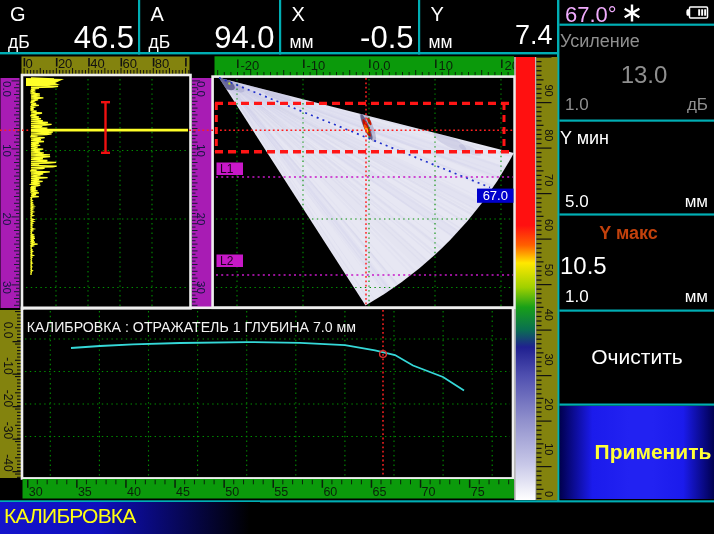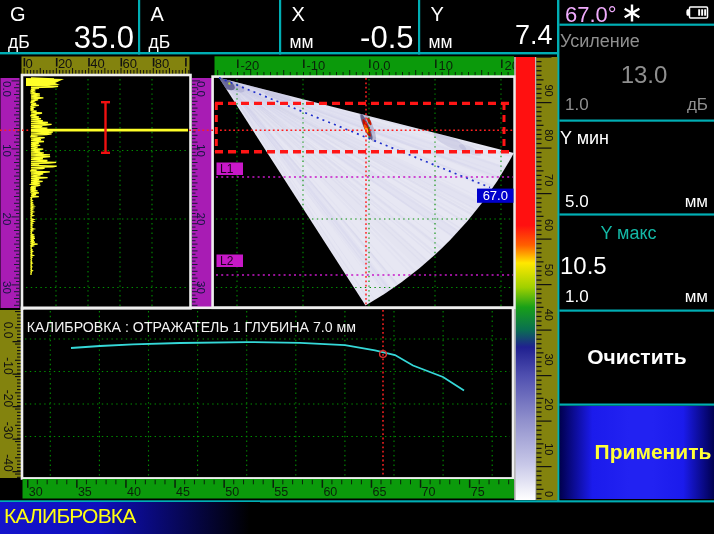--- a/index.html
+++ b/index.html
@@ -653,23 +653,24 @@
       <text x="225.2" y="495.5" font-size="12.5" fill="#0a220a">50</text>
       <text x="274.3" y="495.5" font-size="12.5" fill="#0a220a">55</text>
       <text x="323.4" y="495.5" font-size="12.5" fill="#0a220a">60</text>
       <text x="372.5" y="495.5" font-size="12.5" fill="#0a220a">65</text>
       <text x="421.6" y="495.5" font-size="12.5" fill="#0a220a">70</text>
       <text x="470.7" y="495.5" font-size="12.5" fill="#0a220a">75</text>
       <rect x="0" y="500.3" width="714" height="2.1" fill="#00AEB4"></rect>
     </svg>
 <div style="position:absolute;left:10px;top:3.5px;font-size:20px;color:#fff">G</div>
     <div style="position:absolute;left:8px;top:33.5px;font-size:17.5px;color:#fff">дБ</div>
-    <div style="position:absolute;left:0px;top:22px;width:134px;text-align:right;font-size:31px;color:#fff">35.0</div>
+    <div style="position:absolute;left:0px;top:22px;width:134px;text-align:right;font-size:31px;color:#fff">46.5</div>
     <div style="position:absolute;left:150.5px;top:3.5px;font-size:20px;color:#fff">A</div>
     <div style="position:absolute;left:148.5px;top:33.5px;font-size:17.5px;color:#fff">дБ</div>
+    <div style="position:absolute;left:140.5px;top:22px;width:134px;text-align:right;font-size:31px;color:#fff">94.0</div>
     <div style="position:absolute;left:291.5px;top:3.5px;font-size:20px;color:#fff">X</div>
     <div style="position:absolute;left:289.5px;top:33.5px;font-size:17.5px;color:#fff">мм</div>
     <div style="position:absolute;left:281.5px;top:22px;width:132px;text-align:right;font-size:31px;color:#fff">-0.5</div>
     <div style="position:absolute;left:430.5px;top:3.5px;font-size:20px;color:#fff">Y</div>
     <div style="position:absolute;left:428.5px;top:33.5px;font-size:17.5px;color:#fff">мм</div>
     <div style="position:absolute;left:420.5px;top:22px;width:132px;text-align:right;font-size:27px;color:#fff">7.4</div>
     <div style="position:absolute;left:565px;top:3.5px;font-size:22px;color:#f0abfc">67.0°</div>
     <div style="position:absolute;left:621px;top:1.5px"><svg width="22" height="22" viewBox="0 0 22 22">
         <line x1="11" y1="2.5" x2="11" y2="19.5" stroke="#fff" stroke-width="2.4" transform="rotate(0 11 11)"></line>
         <line x1="11" y1="2.5" x2="11" y2="19.5" stroke="#fff" stroke-width="2.4" transform="rotate(60 11 11)"></line>
@@ -682,21 +683,21 @@
         <rect x="16.2" y="4.3" width="1.9" height="6.4" fill="#fff"></rect>
         <rect x="19.2" y="4.3" width="1.9" height="6.4" fill="#fff"></rect>
       </svg></div>
     <div style="position:absolute;left:560px;top:31.5px;width:154px;font-size:18px;color:#8f8f8f;font-weight:normal">Усиление</div>
     <div style="position:absolute;left:560px;top:62.5px;width:168px;text-align:center;font-size:24px;color:#8f8f8f;font-weight:normal">13.0</div>
     <div style="position:absolute;left:565px;top:96px;font-size:17px;color:#8f8f8f">1.0</div>
     <div style="position:absolute;left:560px;top:96px;width:148px;text-align:right;font-size:17px;color:#8f8f8f">дБ</div>
     <div style="position:absolute;left:560px;top:129px;width:154px;text-align:left;font-size:18px;color:#fff;font-weight:normal">Y мин</div>
     <div style="position:absolute;left:565px;top:192.5px;font-size:17px;color:#fff">5.0</div>
     <div style="position:absolute;left:560px;top:192.5px;width:148px;text-align:right;font-size:17px;color:#fff">мм</div>
-    <div style="position:absolute;left:560px;top:224px;width:137px;text-align:center;font-size:18px;color:#14b8a6;font-weight:normal">Y макс</div>
+    <div style="position:absolute;left:560px;top:224px;width:137px;text-align:center;font-size:18px;color:#c2410c;font-weight:bold">Y макс</div>
     <div style="position:absolute;left:560px;top:253.5px;width:154px;text-align:left;font-size:24px;color:#fff;font-weight:normal">10.5</div>
     <div style="position:absolute;left:565px;top:287.5px;font-size:17px;color:#fff">1.0</div>
     <div style="position:absolute;left:560px;top:287.5px;width:148px;text-align:right;font-size:17px;color:#fff">мм</div>
-    <div style="position:absolute;left:560px;top:346px;width:154px;text-align:center;font-size:21px;color:#fff;font-weight:bold">Очистить</div>
+    <div style="position:absolute;left:560px;top:346px;width:154px;text-align:center;font-size:21px;color:#fff;font-weight:normal">Очистить</div>
     <div style="position:absolute;left:560px;top:405.7px;width:154px;height:93.8px;background:linear-gradient(to right, #000050 0%, #1b1bec 21%, #2222f2 45%, #2222f2 60%, #1b1bec 80%, #000050 100%)"></div>
     <div style="position:absolute;left:576px;top:440.5px;width:154px;text-align:center;font-size:21px;color:#ffff38;font-weight:bold">Применить</div>
     <div style="position:absolute;left:0;top:502.4px;width:260px;height:31.6px;background:linear-gradient(to right,#1414cc 0%,#0f0fbe 38%,#000000 96%)"></div>
     <div style="position:absolute;left:4px;top:504.5px;font-size:21px;color:#ffff10;letter-spacing:-0.8px">КАЛИБРОВКА</div>
 </div>
 </body></html>

